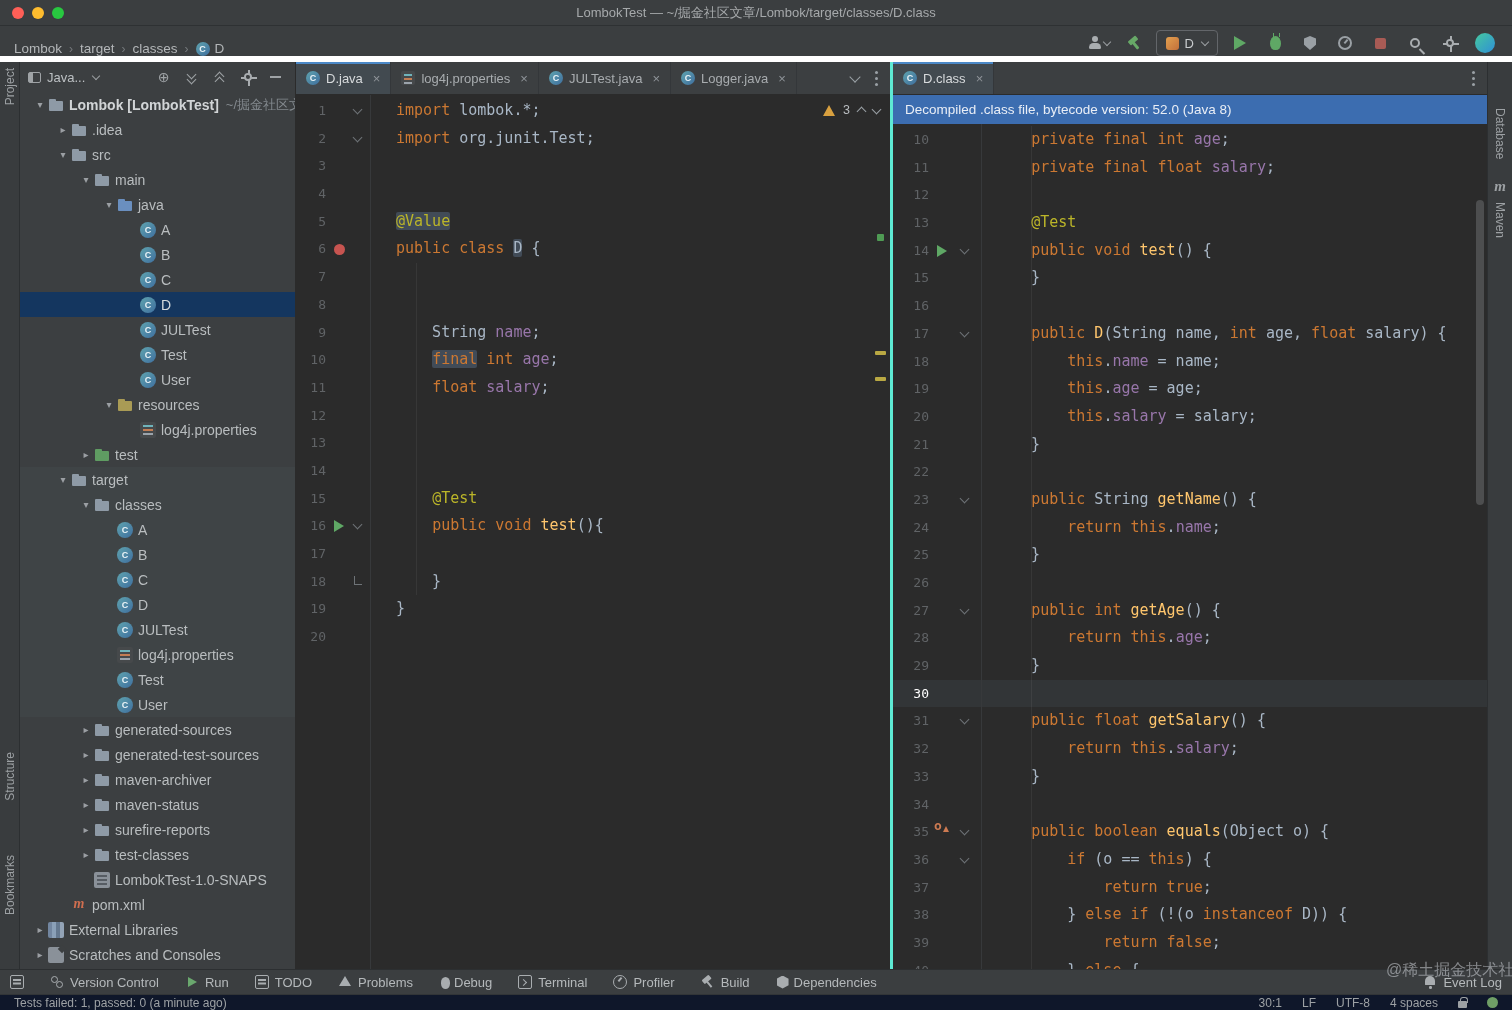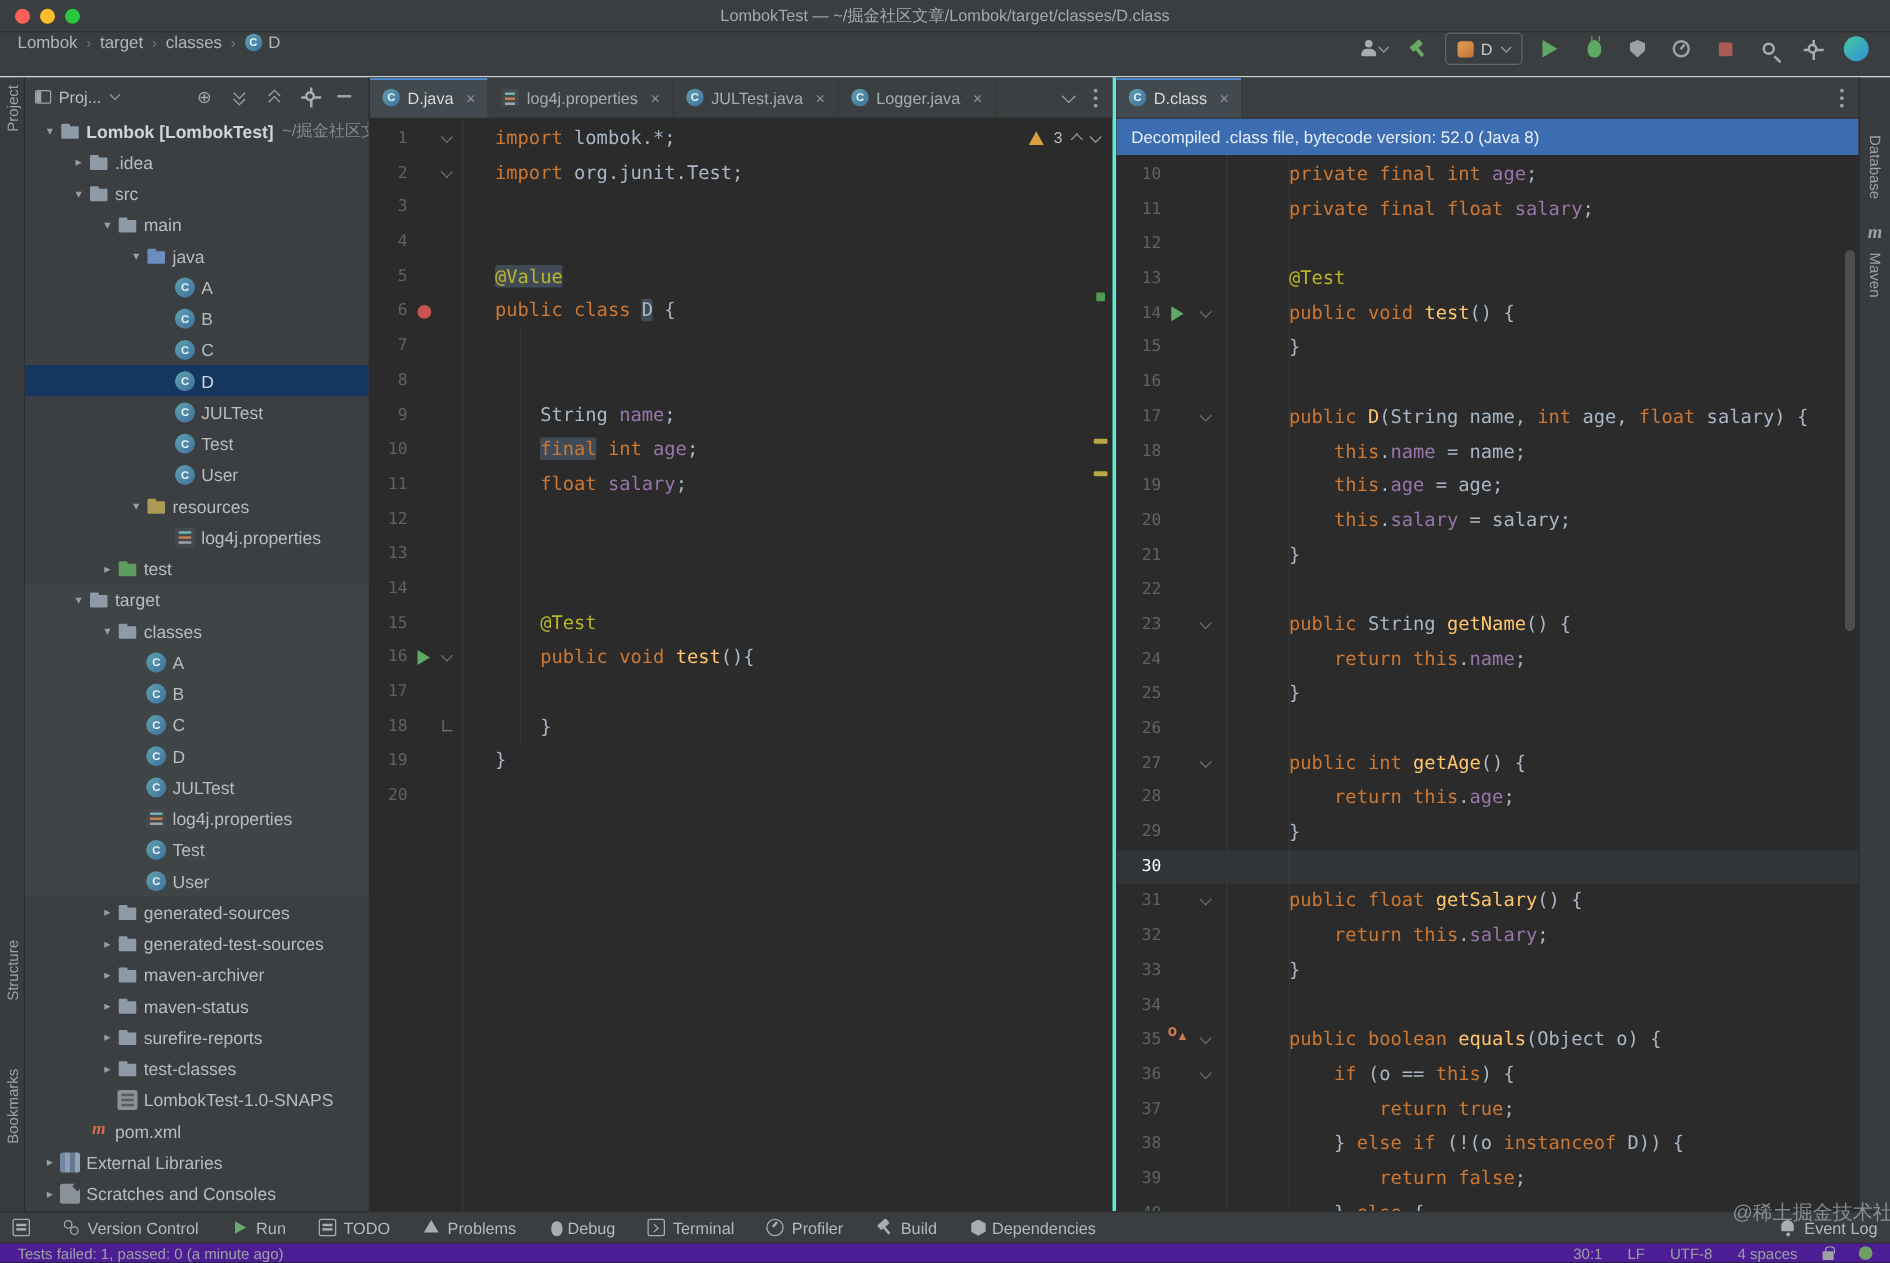--- a/index.html
+++ b/index.html
@@ -9,21 +9,21 @@
 
   
   .titlebar{position:absolute;left:0;top:0;width:100%;height:26px;background:#3b3e40;border-bottom:1px solid #2e3133;}
   .tl{position:absolute;top:7px;width:12px;height:12px;border-radius:50%;}
   .tl.red{left:12px;background:#ff5f57;}
   .tl.yellow{left:32px;background:#febc2e;}
   .tl.green{left:52px;background:#28c840;}
   .win-title{position:absolute;left:0;right:0;top:0;height:26px;line-height:26px;text-align:center;font-size:13px;color:#a6a9ab;white-space:nowrap;}
 
   
-  .navbar{position:absolute;left:0;top:26px;width:100%;height:36px;background:#3b3e40;border-bottom:1px solid #ffffff;display:flex;align-items:flex-start;}
+  .navbar{position:absolute;left:0;top:26px;width:100%;height:36px;background:#3b3e40;border-bottom:6px solid #ffffff;display:flex;align-items:flex-end;}
   .crumbs{display:flex;align-items:center;padding-left:14px;font-size:13.5px;color:#b3b6b8;gap:7px;}
   .crumb{display:flex;align-items:center;gap:5px;cursor:default;}
   .crumb-sep{color:#75797c;font-size:12px;}
   .nav-actions{margin-left:auto;display:flex;align-items:center;gap:9px;padding-right:14px;}
   .nav-icn{width:26px;height:26px;position:relative;display:flex;align-items:center;justify-content:center;border-radius:4px;}
 
   .i-person{width:14px;height:14px;position:relative;}
   .i-person::before{content:'';position:absolute;left:4px;top:0;width:6px;height:6px;border-radius:50%;background:#a9adb0;}
   .i-person::after{content:'';position:absolute;left:1px;top:7px;width:12px;height:6px;border-radius:6px 6px 2px 2px;background:#a9adb0;}
   .mini-chev{width:6px;height:6px;border-right:1.5px solid #9a9ea1;border-bottom:1.5px solid #9a9ea1;transform:rotate(45deg);margin-left:2px;margin-top:-3px;}
@@ -175,21 +175,21 @@
   .b-term{border:1.5px solid #a9adb0;border-radius:2px;}
   .b-term::before{content:'';position:absolute;left:2px;top:4px;width:4px;height:4px;border-right:1.5px solid #a9adb0;border-bottom:1.5px solid #a9adb0;transform:rotate(-45deg);}
   .b-gauge{border:1.8px solid #a9adb0;border-radius:50%;}
   .b-gauge::after{content:'';position:absolute;left:5px;top:1px;width:1.8px;height:5px;background:#a9adb0;transform:rotate(40deg);}
   .b-hammer::before{content:'';position:absolute;left:1px;top:2px;width:9px;height:4.5px;background:#a9adb0;border-radius:1px;transform:rotate(-40deg);}
   .b-hammer::after{content:'';position:absolute;left:7px;top:5px;width:2px;height:8px;background:#a9adb0;transform:rotate(-40deg);}
   .b-hex{background:#a9adb0;clip-path:polygon(50% 0,100% 25%,100% 75%,50% 100%,0 75%,0 25%);width:12px;height:13px;left:1px;}
   .b-bell::before{content:'';position:absolute;left:2px;top:1px;width:10px;height:9px;background:#a9adb0;border-radius:6px 6px 1px 1px;}
   .b-bell::after{content:'';position:absolute;left:6px;top:11px;width:2.5px;height:2.5px;border-radius:50%;background:#a9adb0;}
 
-  .statusbar{position:absolute;left:0;top:994px;width:100%;height:16px;background:#4c1d95;border-top:1px solid #323537;display:flex;align-items:center;font-size:12px;color:#9da1a4;padding:0 14px;}
+  .statusbar{position:absolute;left:0;top:994px;width:100%;height:16px;background:#0f172a;border-top:1px solid #323537;display:flex;align-items:center;font-size:12px;color:#9da1a4;padding:0 14px;}
   .sb-right{margin-left:auto;display:flex;align-items:center;gap:20px;}
   .i-lock{width:9px;height:7px;background:#9da1a4;border-radius:1px;position:relative;display:inline-block;margin-top:3px;}
   .i-lock::before{content:'';position:absolute;left:1.5px;top:-4px;width:6px;height:5px;border:1.5px solid #9da1a4;border-bottom:none;border-radius:3px 3px 0 0;}
   .i-hector{width:11px;height:11px;border-radius:50%;background:#6f9f66;display:inline-block;}
 
   .watermark{position:absolute;top:960px;left:1386px;font-size:16px;color:rgba(205,210,215,0.55);z-index:30;white-space:nowrap;}
 </style>
 </head>
 <body>
 
@@ -273,21 +273,21 @@
           <span class="vtext">Structure</span>
         </div>
       <div class="vlabel" style="top:793px;">
           <span class="vtext">Bookmarks</span>
         </div>
     </div>
 
     <div class="project-panel">
       <div class="panel-header">
         <span class="i-panel"></span>
-        <span>Proj...</span>
+        <span>Java...</span>
         <span class="mini-chev"></span>
         <span class="ph-group">
           <span class="ph-icn">⊕</span>
           <span class="ph-icn">
               <span class="dbl-chev down"></span>
             </span>
           <span class="ph-icn">
               <span class="dbl-chev up"></span>
             </span>
           <span class="ph-icn">

